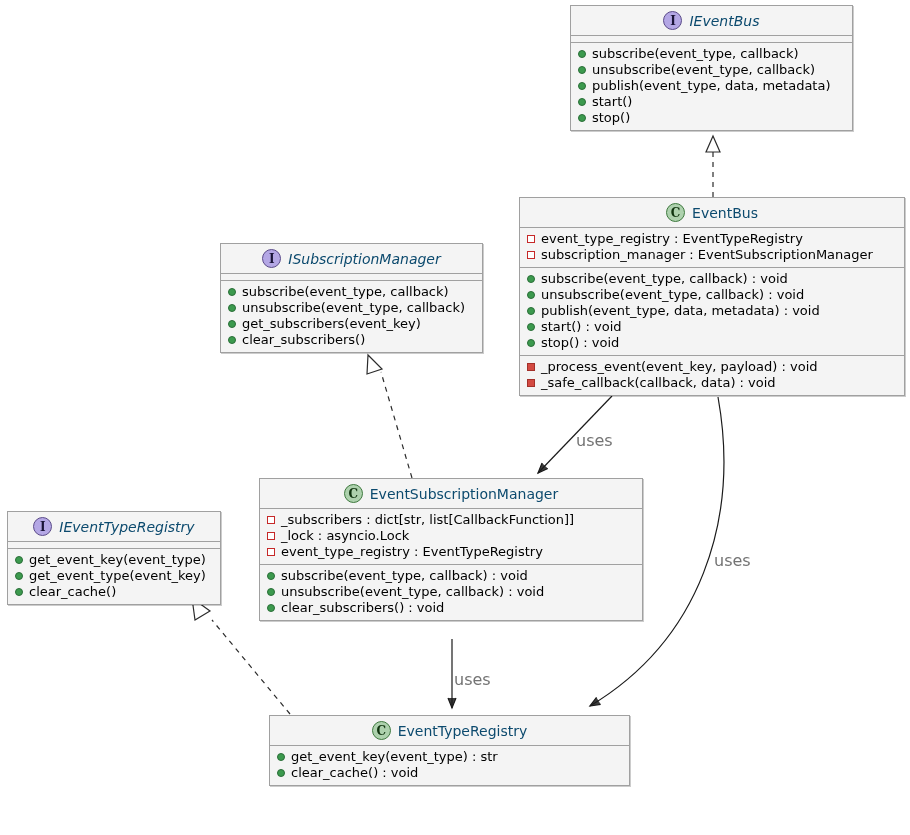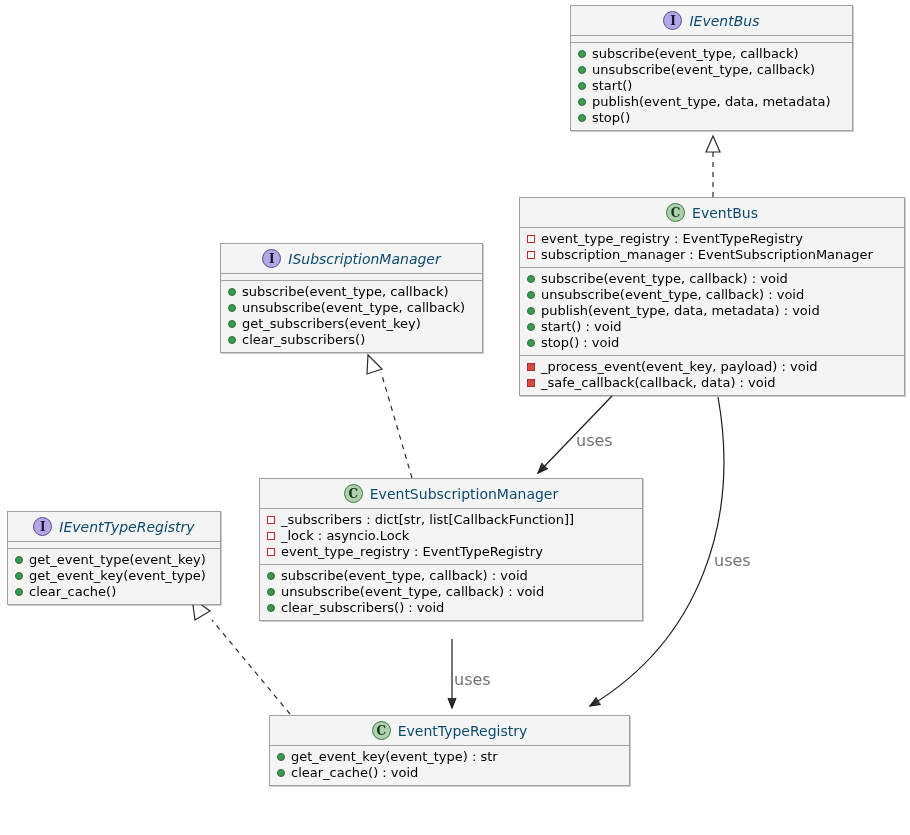--- a/index.html
+++ b/index.html
@@ -177,25 +177,25 @@
       <div class="uml-row">
         <span class="marker m-pub-method"></span>
         <span class="row-text">subscribe(event_type, callback)</span>
       </div>
       <div class="uml-row">
         <span class="marker m-pub-method"></span>
         <span class="row-text">unsubscribe(event_type, callback)</span>
       </div>
       <div class="uml-row">
         <span class="marker m-pub-method"></span>
+        <span class="row-text">publish(event_type, data, metadata)</span>
+      </div>
+      <div class="uml-row">
+        <span class="marker m-pub-method"></span>
         <span class="row-text">start()</span>
-      </div>
-      <div class="uml-row">
-        <span class="marker m-pub-method"></span>
-        <span class="row-text">publish(event_type, data, metadata)</span>
       </div>
       <div class="uml-row">
         <span class="marker m-pub-method"></span>
         <span class="row-text">stop()</span>
       </div>
     </div>
   </div>
 
   <div class="uml-box" style="left:519px; top:197px; width:386px;">
     <div class="uml-title">
@@ -309,25 +309,25 @@
 
   <div class="uml-box iface" style="left:7px; top:511px; width:214px;">
     <div class="uml-title">
       <span class="stereo-icon stereo-I">I</span>
       <span class="title-text">IEventTypeRegistry</span>
     </div>
     <div class="uml-spacer"></div>
     <div class="uml-section last">
       <div class="uml-row">
         <span class="marker m-pub-method"></span>
+        <span class="row-text">get_event_key(event_type)</span>
+      </div>
+      <div class="uml-row">
+        <span class="marker m-pub-method"></span>
         <span class="row-text">get_event_type(event_key)</span>
-      </div>
-      <div class="uml-row">
-        <span class="marker m-pub-method"></span>
-        <span class="row-text">get_event_key(event_type)</span>
       </div>
       <div class="uml-row">
         <span class="marker m-pub-method"></span>
         <span class="row-text">clear_cache()</span>
       </div>
     </div>
   </div>
 
   <div class="uml-box" style="left:269px; top:715px; width:361px;">
     <div class="uml-title">

